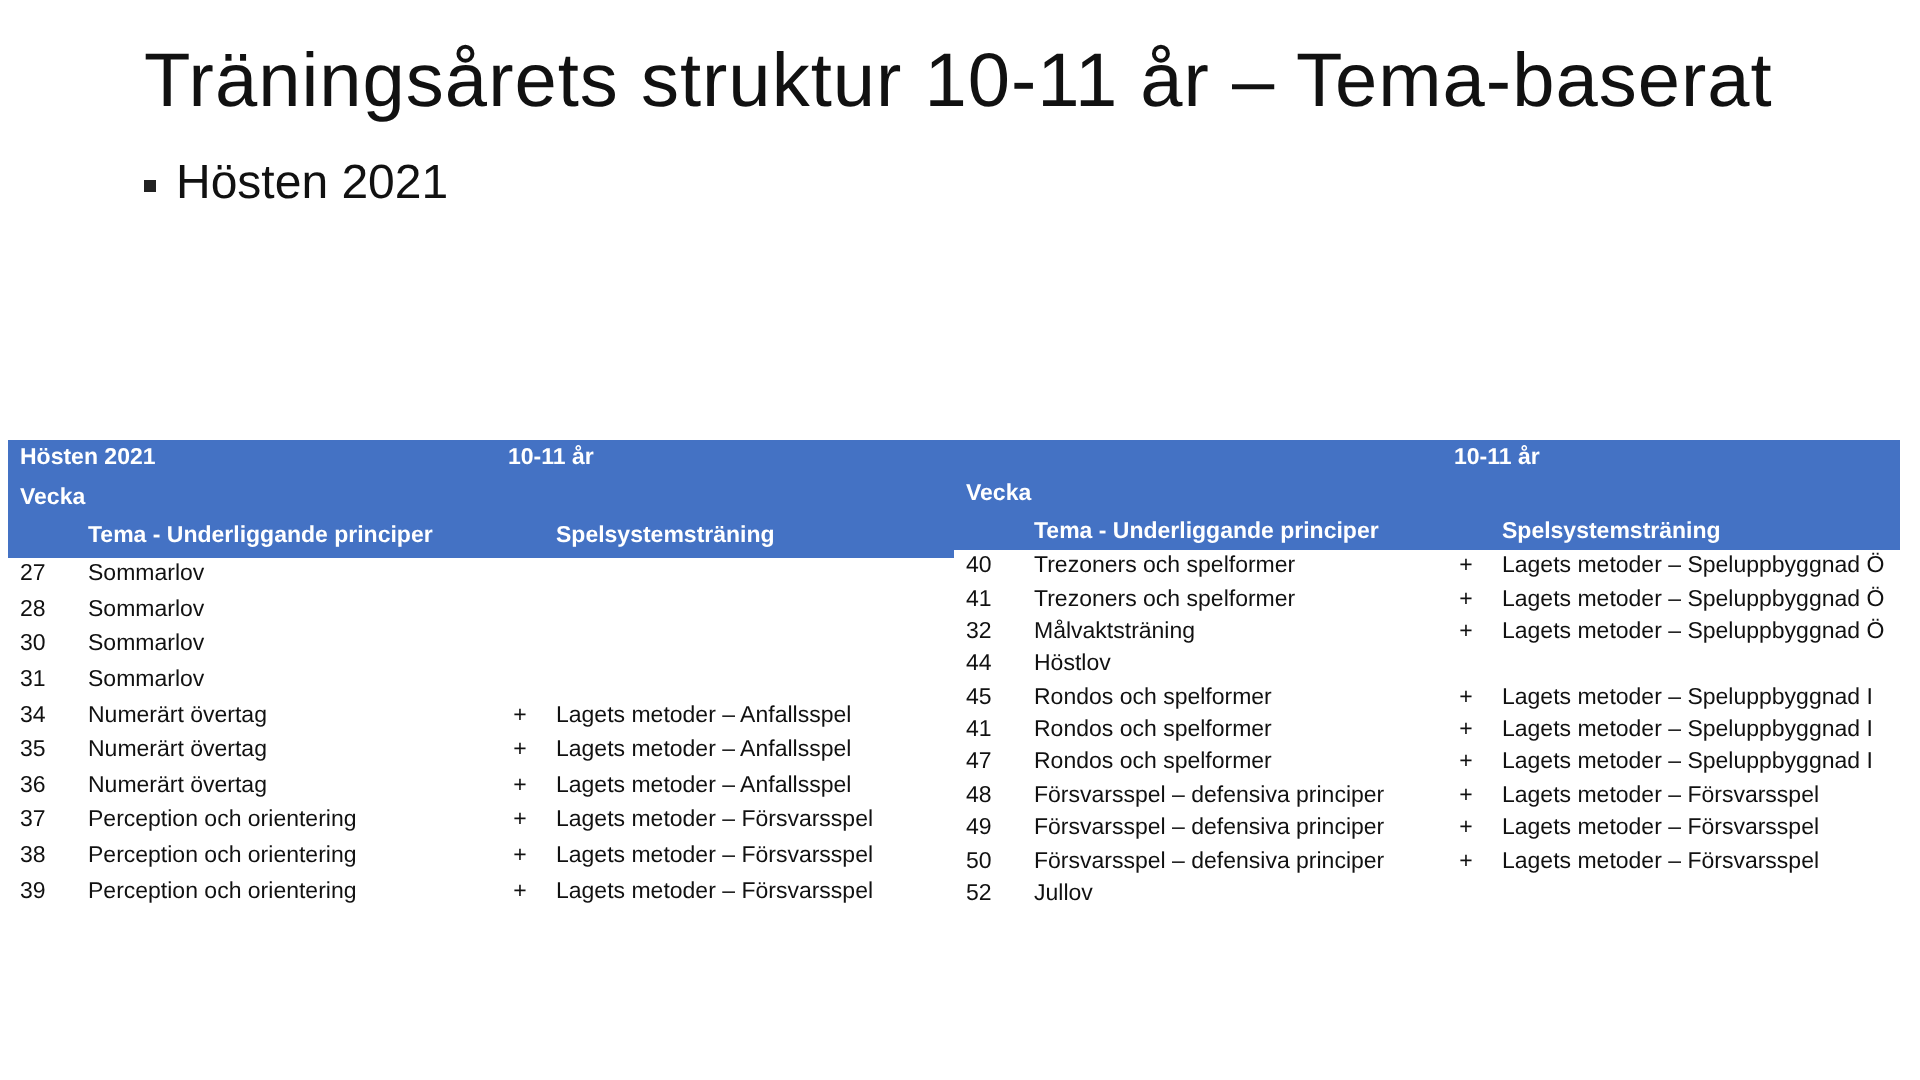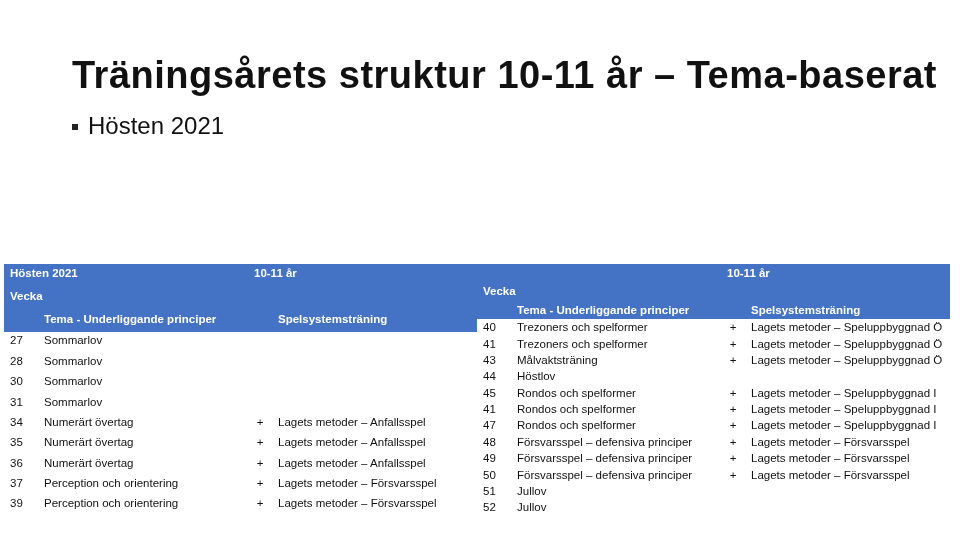--- a/index.html
+++ b/index.html
@@ -1,18 +1,18 @@
 <!DOCTYPE html>
 <html><head>
 <meta charset="utf-8">
 <style>
   * { box-sizing: border-box; margin: 0; padding: 0; }
   html, body { width: 960px; height: 540px; background: #fff; font-family: "Segoe UI", Arial, sans-serif; color: #111; }
   .slide { width: 960px; height: 540px; position: relative; }
-  .title { font-size: 38px; font-weight: 700; letter-spacing: 0.5px; line-height: 1.15; padding: 10px 0 0 72px; margin-top: 44px; }
+  .title { font-size: 38px; font-weight: 400; letter-spacing: 0.5px; line-height: 1.15; padding: 20px 0 0 72px; }
   .bullet-row { display: flex; align-items: center; gap: 10px; padding: 14px 0 0 72px; }
   .bullet-dot { width: 6px; height: 6px; background: #222; border-radius: 0; margin-top: 2px; }
   .bullet-text { font-size: 24px; font-weight: 400; }
   .tables { position: absolute; left: 4px; top: 220px; width: 952px; display: flex; gap: 0; }
   .tbl { border-collapse: collapse; table-layout: fixed; }
   .tbl td, .tbl th { font-size: 11.5px; line-height: 1.25; padding: 1px 6px 1px 6px; vertical-align: top; }
   .hdr { background: #4472c4; color: #fff; font-weight: 700; }
   .hdr td { padding-top: 2px; padding-bottom: 2px; }
   .col-week { width: 34px; }
   .col-theme { width: 210px; }
@@ -96,20 +96,26 @@
             <td style="text-align: center;">+</td>
             <td>Lagets metoder – Anfallsspel</td>
           </tr>
           <tr>
             <td>37</td>
             <td>Perception och orientering</td>
             <td style="text-align: center;">+</td>
             <td>Lagets metoder – Försvarsspel</td>
           </tr>
           <tr>
+            <td>38</td>
+            <td>Perception och orientering</td>
+            <td style="text-align: center;">+</td>
+            <td>Lagets metoder – Försvarsspel</td>
+          </tr>
+          <tr>
             <td>39</td>
             <td>Perception och orientering</td>
             <td style="text-align: center;">+</td>
             <td>Lagets metoder – Försvarsspel</td>
           </tr>
         </tbody>
     </table>
 
     <table class="tbl">
       <colgroup>
@@ -140,21 +146,21 @@
             <td style="text-align: center;">+</td>
             <td>Lagets metoder – Speluppbyggnad Ö</td>
           </tr>
           <tr>
             <td>41</td>
             <td>Trezoners och spelformer</td>
             <td style="text-align: center;">+</td>
             <td>Lagets metoder – Speluppbyggnad Ö</td>
           </tr>
           <tr>
-            <td>43</td>
+            <td>32</td>
             <td>Målvaktsträning</td>
             <td style="text-align: center;">+</td>
             <td>Lagets metoder – Speluppbyggnad Ö</td>
           </tr>
           <tr>
             <td>44</td>
             <td>Höstlov</td>
             <td style="text-align: center;"></td>
             <td></td>
           </tr>
@@ -186,26 +192,20 @@
             <td>49</td>
             <td>Försvarsspel – defensiva principer</td>
             <td style="text-align: center;">+</td>
             <td>Lagets metoder – Försvarsspel</td>
           </tr>
           <tr>
             <td>50</td>
             <td>Försvarsspel – defensiva principer</td>
             <td style="text-align: center;">+</td>
             <td>Lagets metoder – Försvarsspel</td>
-          </tr>
-          <tr>
-            <td>51</td>
-            <td>Jullov</td>
-            <td style="text-align: center;"></td>
-            <td></td>
           </tr>
           <tr>
             <td>52</td>
             <td>Jullov</td>
             <td style="text-align: center;"></td>
             <td></td>
           </tr>
         </tbody>
     </table>
   </div>

